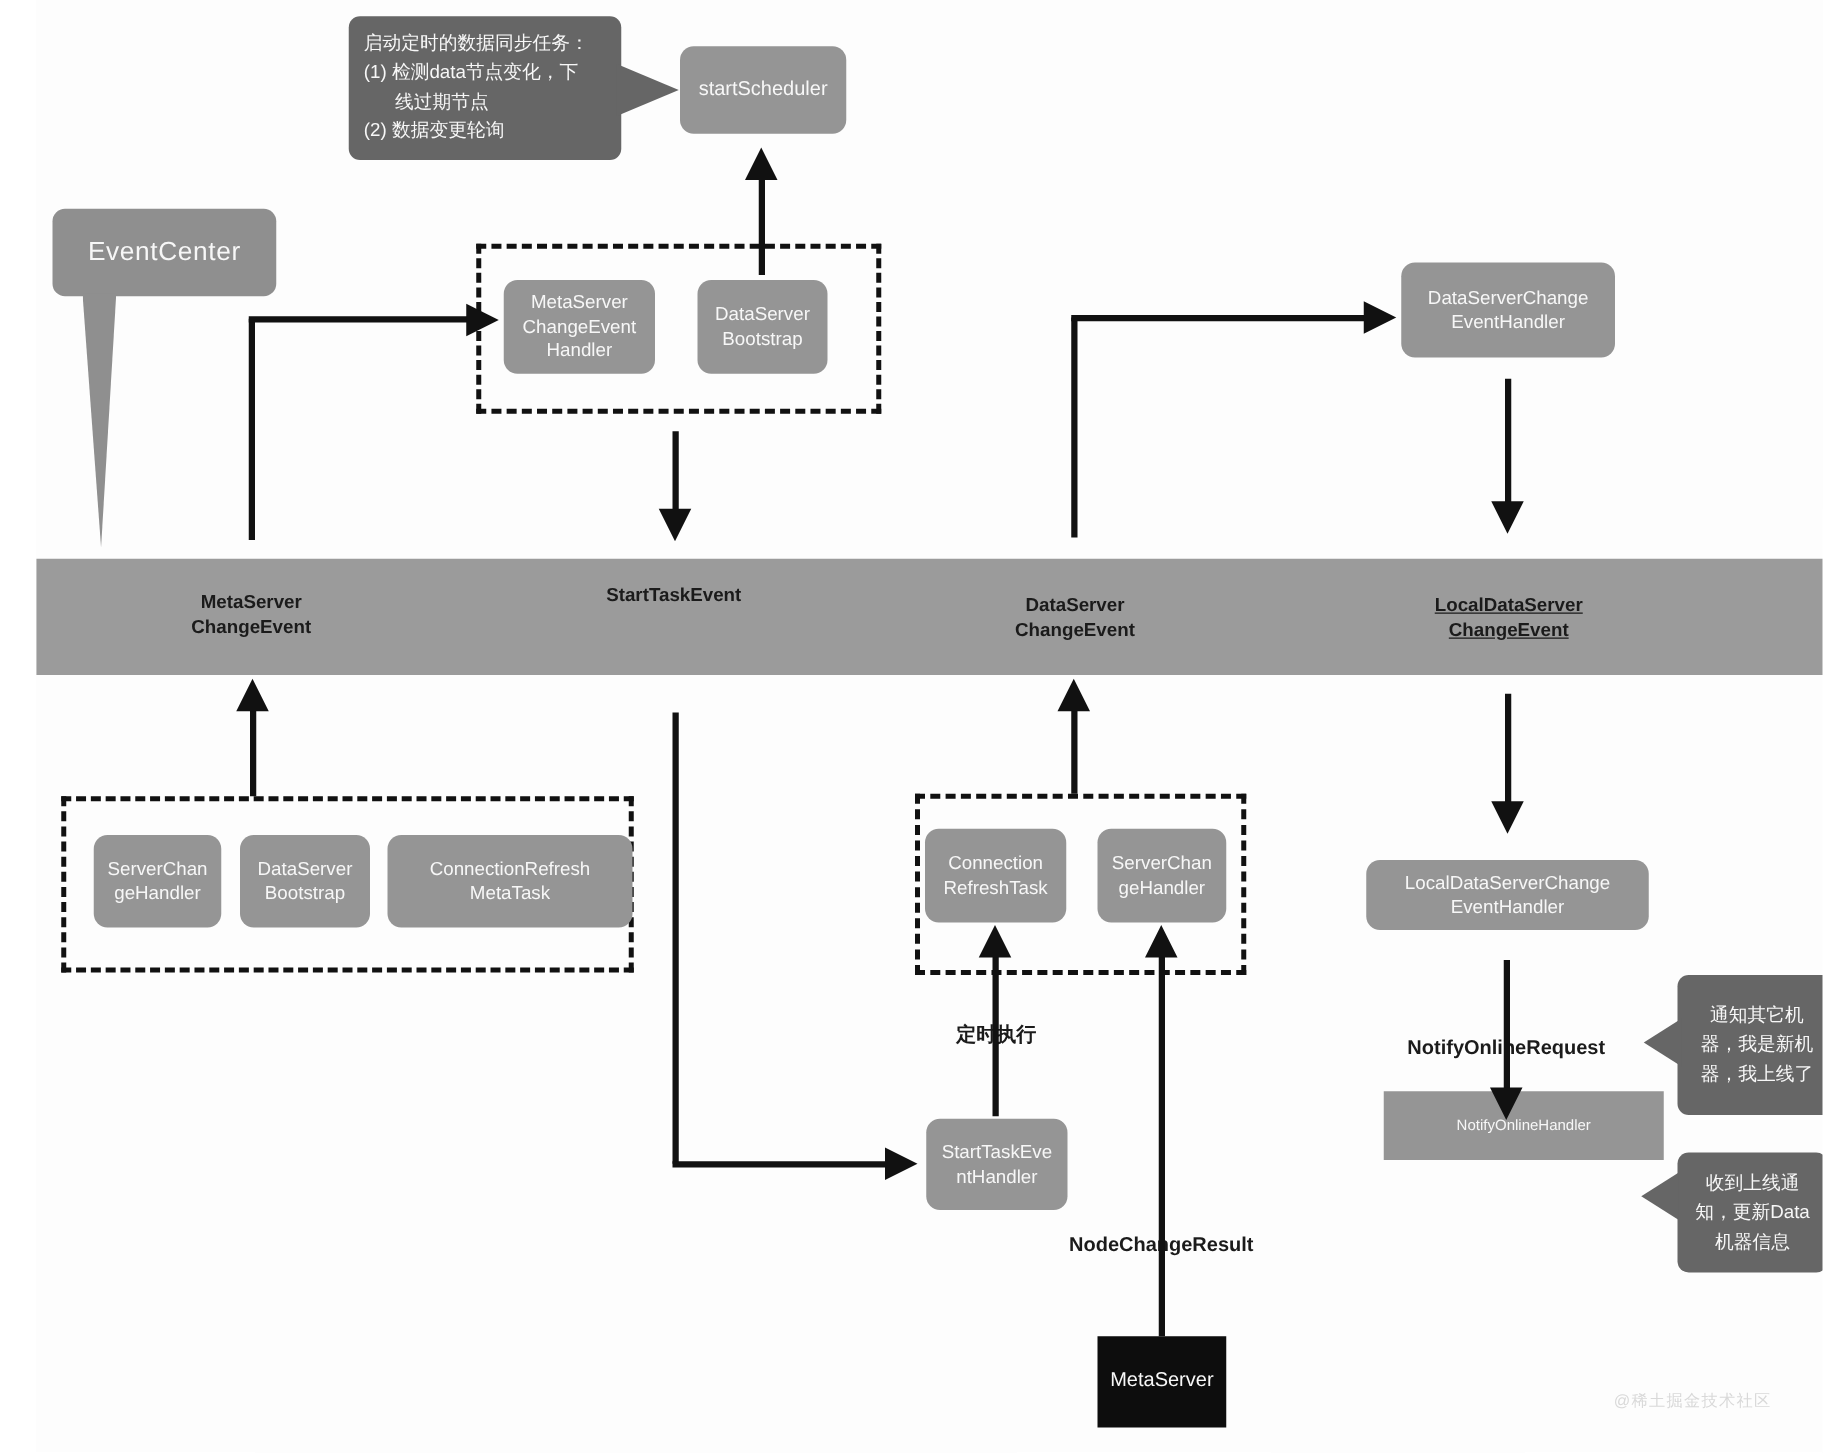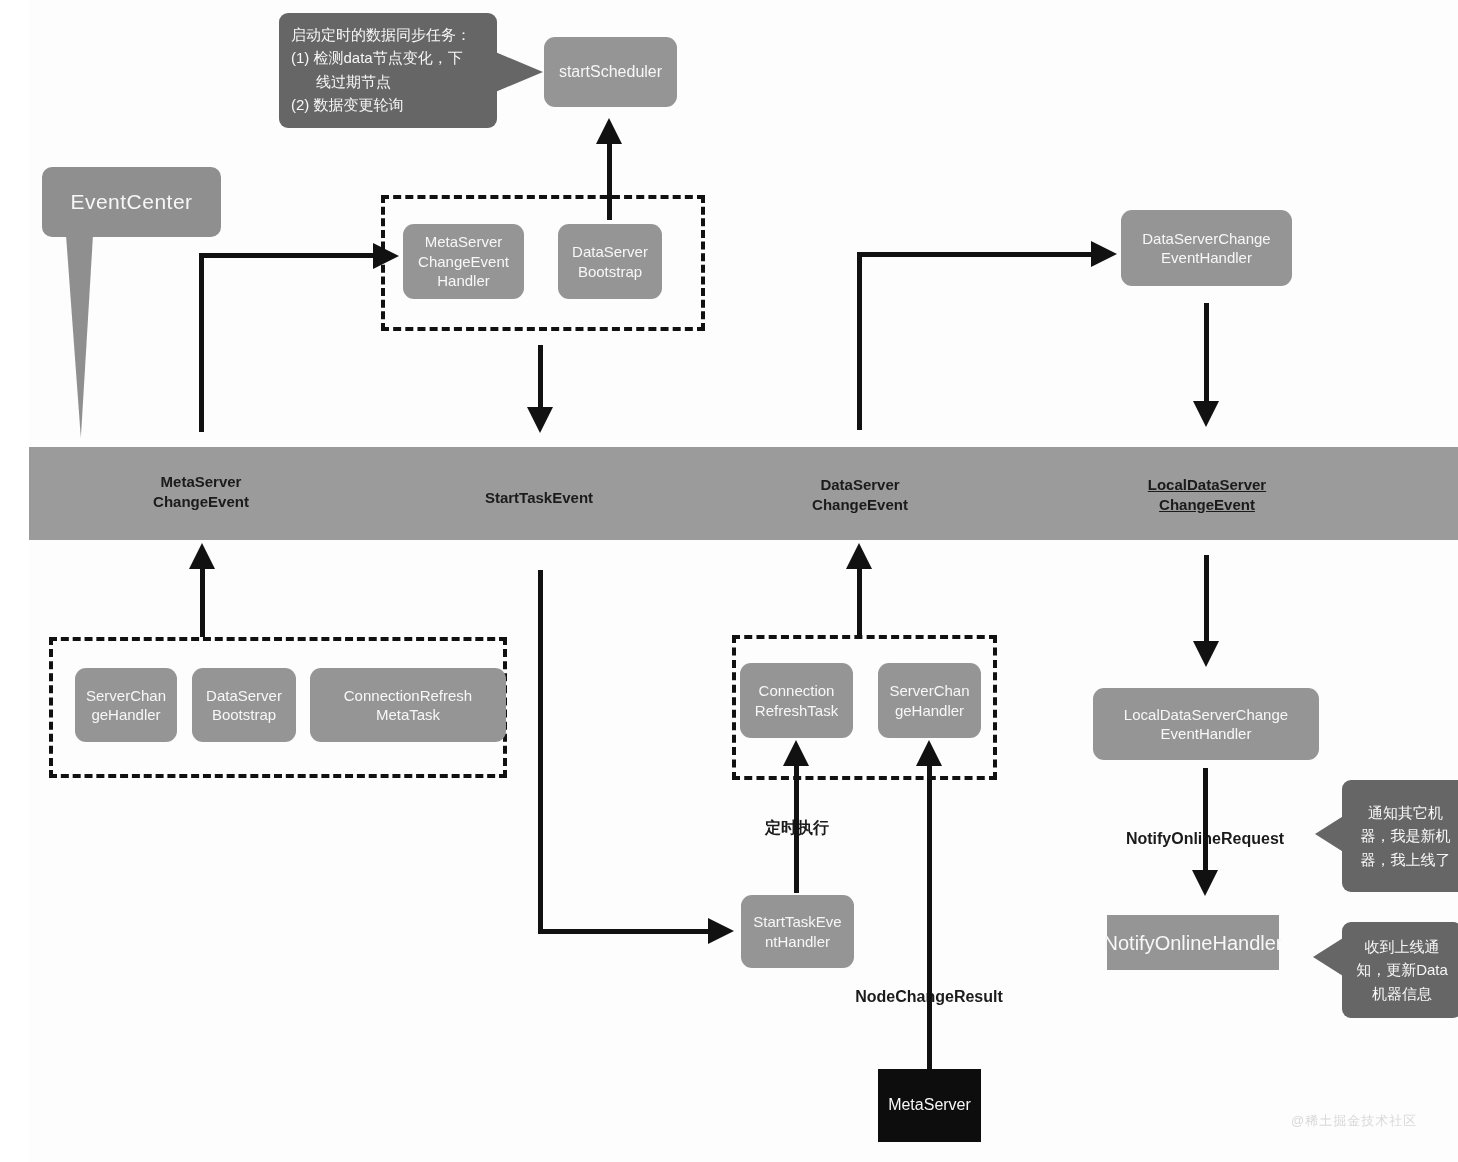--- a/index.html
+++ b/index.html
@@ -103,21 +103,21 @@
 Handler</div>
   <div class="box prewrap" style="left:529px;top:224px;width:104px;height:75px;">DataServer
 Bootstrap</div>
 
   <div class="box prewrap" style="left:1092px;top:210px;width:171px;height:76px;">DataServerChange
 EventHandler</div>
 
   <div class="bar"></div>
   <div class="bar-label prewrap" style="left:92px;top:472px;width:160px;">MetaServer
 ChangeEvent</div>
-  <div class="bar-label prewrap" style="left:430px;top:488px;width:160px;">StartTaskEvent</div>
+  <div class="bar-label prewrap" style="left:430px;top:467px;width:160px;">StartTaskEvent</div>
   <div class="bar-label prewrap" style="left:751px;top:475px;width:160px;">DataServer
 ChangeEvent</div>
   <div class="bar-label prewrap" style="left:1085px;top:475px;width:186px;text-decoration:underline;">LocalDataServer
 ChangeEvent</div>
 
   <div class="dashed" style="left:20px;top:637px;width:450px;height:133px;"></div>
   <div class="box prewrap" style="left:46px;top:668px;width:102px;height:74px;">ServerChan
 geHandler</div>
   <div class="box prewrap" style="left:163px;top:668px;width:104px;height:74px;">DataServer
 Bootstrap</div>
@@ -126,24 +126,24 @@
 
   <div class="dashed" style="left:703px;top:635px;width:257px;height:137px;"></div>
   <div class="box prewrap" style="left:711px;top:663px;width:113px;height:75px;">Connection
 RefreshTask</div>
   <div class="box prewrap" style="left:849px;top:663px;width:103px;height:75px;">ServerChan
 geHandler</div>
 
   <div class="box prewrap" style="left:712px;top:895px;width:113px;height:73px;">StartTaskEve
 ntHandler</div>
 
-  <div class="box prewrap" style="left:1064px;top:688px;width:226px;height:72px;">LocalDataServerChange
+  <div class="box prewrap" style="left:1064px;top:688px;width:226px;height:56px;">LocalDataServerChange
 EventHandler</div>
 
-  <div class="box" style="left:1078px;top:915px;width:172px;height:55px;font-size:20px;">NotifyOnlineHandler</div>
+  <div class="box" style="left:1078px;top:873px;width:224px;height:55px;font-size:12px;">NotifyOnlineHandler</div>
 
   <div class="box black" style="left:849px;top:1069px;width:103px;height:73px;font-size:16px;">MetaServer</div>
 
   <div class="callout center prewrap" style="left:1313px;top:780px;width:127px;height:112px;">通知其它机
 器，我是新机
 器，我上线了</div>
   <div class="tail tail-left" style="left:1286px;top:815px;"></div>
 
   <div class="callout center prewrap" style="left:1313px;top:922px;width:120px;height:96px;">收到上线通
 知，更新Data

